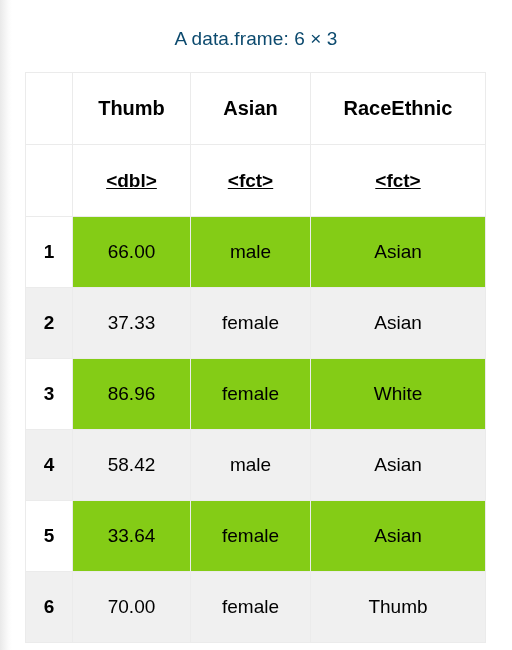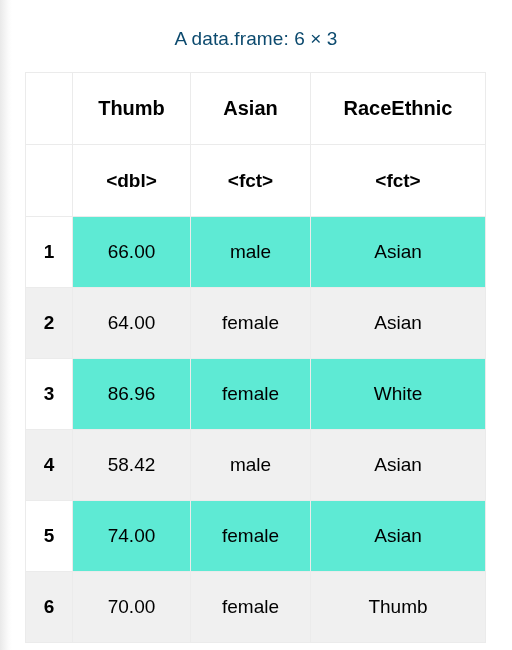--- a/index.html
+++ b/index.html
@@ -82,26 +82,27 @@
     height: 71px;
     font-weight: 700;
     font-size: 20px;
     background: #ffffff;
   }
   thead tr.type-row th {
     height: 71px;
     font-weight: 700;
     font-size: 19px;
     background: #ffffff;
+    text-decoration: underline;
   }
 
   tbody td {
     height: 70px;
     font-weight: 400;
-    background: #5eead4;
+    background: #84cc16;
   }
   tbody th.row-index {
     height: 70px;
     font-weight: 700;
     font-size: 19px;
     background: #ffffff;
   }
 
   tbody tr.striped td,
   tbody tr.striped th.row-index {
@@ -145,39 +146,39 @@
 
       <tbody>
         <tr>
           <th class="row-index">1</th>
           <td>66.00</td>
           <td>male</td>
           <td>Asian</td>
         </tr>
         <tr class="striped">
           <th class="row-index">2</th>
-          <td>64.00</td>
+          <td>37.33</td>
           <td>female</td>
           <td>Asian</td>
         </tr>
         <tr>
           <th class="row-index">3</th>
           <td>86.96</td>
           <td>female</td>
           <td>White</td>
         </tr>
         <tr class="striped">
           <th class="row-index">4</th>
           <td>58.42</td>
           <td>male</td>
           <td>Asian</td>
         </tr>
         <tr>
           <th class="row-index">5</th>
-          <td>74.00</td>
+          <td>33.64</td>
           <td>female</td>
           <td>Asian</td>
         </tr>
         <tr class="striped">
           <th class="row-index">6</th>
           <td>70.00</td>
           <td>female</td>
           <td>Thumb</td>
         </tr>
       </tbody>

